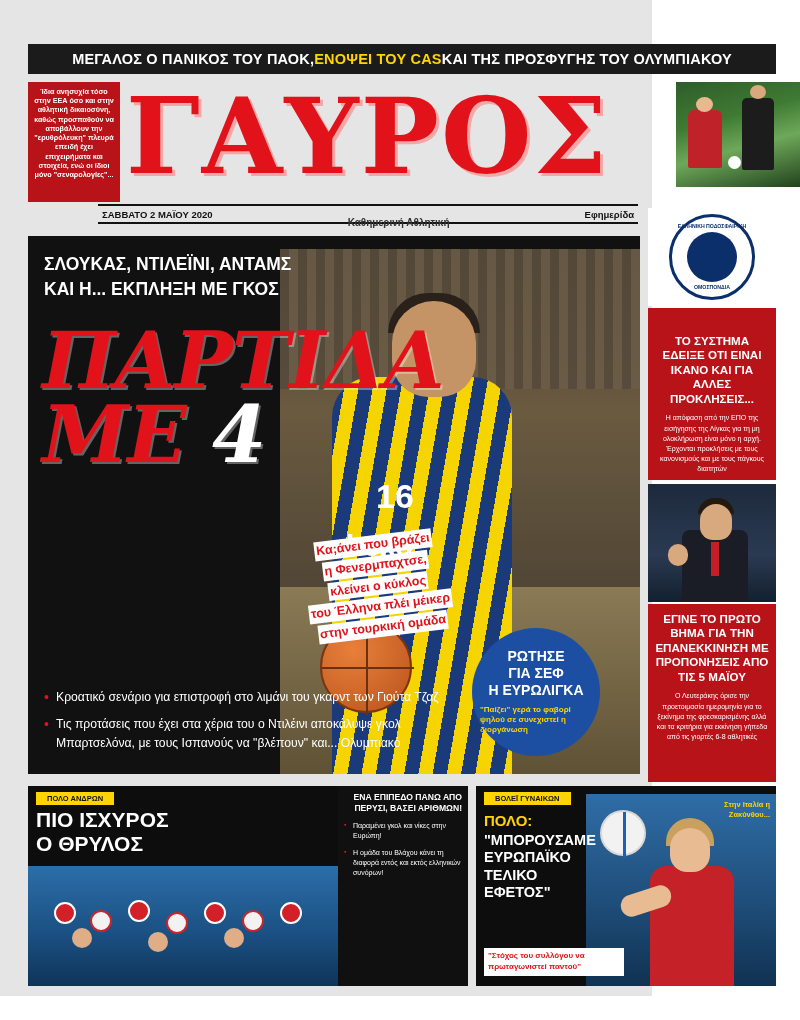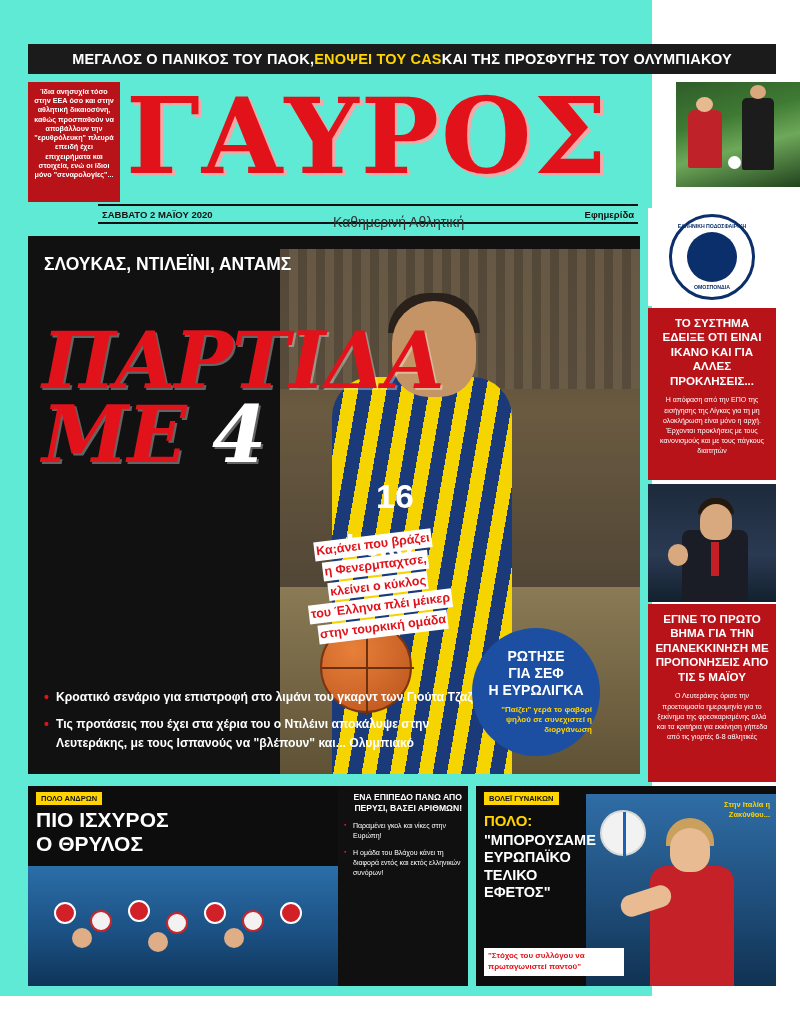--- a/index.html
+++ b/index.html
@@ -3,21 +3,21 @@
 <meta charset="utf-8">
 <style>
   * { box-sizing: border-box; margin: 0; padding: 0; }
   body {
     width: 800px; height: 1020px;
     background: #ffffff;
     font-family: "Liberation Sans", sans-serif;
     overflow: hidden;
     position: relative;
   }
-  .page { width: 652px; height: 1020px; position: relative; background:#5eead4; }
+  .page { width: 652px; height: 1020px; position: relative; background:#e5e5e5; }
 
   
   .top-banner {
     position: absolute; left: 28px; top: 44px; width: 748px; height: 30px;
     background: #1b1b1b; color: #fff;
     display: flex; align-items: center; justify-content: center;
     font-weight: bold; font-size: 14.5px; letter-spacing: .2px;
     white-space: nowrap; overflow: hidden;
   }
   .top-banner .hl { color: #ffd400; }
@@ -50,21 +50,21 @@
   .mp-player-b:after{ content:""; position:absolute; left:8px; top:-13px; width:16px; height:14px; background:#d9a87c; border-radius:50%; }
   .mp-ball { position:absolute; left:52px; top:74px; width:13px; height:13px; background:#fff; border-radius:50%; }
 
   
   .subline {
     position: absolute; left: 98px; top: 204px; width: 540px; height: 20px;
     border-top: 2px solid #111; border-bottom: 2px solid #111;
     display: flex; align-items: center; justify-content: space-between;
     padding: 0 4px; font-size: 9.5px; font-weight: bold; color: #111;
   }
-  .subline .center { font-size: 14px; font-weight: normal; color:#333;margin-top:16px; }
+  .subline .center { font-size: 10px; font-weight: bold; color:#333;margin-top:16px; }
 
   
   .main-left {
     position: absolute; left: 28px; top: 236px; width: 612px; height: 538px;
     background: #111; overflow: hidden;
   }
   .main-photo {
     position: absolute; right: 0; top: 13px; width: 360px; height: 538px;
     background: linear-gradient(180deg,#4a3f2e 0%, #6a5a40 30%, #35302a 100%);
     overflow: hidden;
@@ -118,29 +118,29 @@
 
   .rot-note {
     position:absolute; left:264px; top:298px; width:172px;
     transform: rotate(-7deg);
     color:#e2121a; font-weight:bold; font-size:12.5px; line-height:1.5; text-align:center;
   }
   .rot-note span { background:#fff; padding:0 2px; display:inline-block; margin:1px 0; }
 
   .bullets {
     position:absolute; left:16px; top:452px; width:430px; color:#fff;
-    font-size:12.2px; line-height:1.55; font-weight:bold;
+    font-size:12.2px; line-height:1.55; font-weight:normal;
   }
   .bullets li { list-style:none; margin-bottom:8px; padding-left:12px; position:relative; }
   .bullets li:before { content:"•"; position:absolute; left:0; top:-1px; color:#e2121a; font-size:14px; }
 
   .circle-badge {
     position:absolute; left:444px; top:392px; width:128px; height:128px; border-radius:50%;
     background:#1c4fa1; color:#fff; display:flex; flex-direction:column;
-    align-items:center; justify-content:center; text-align:right; padding:8px;
+    align-items:center; justify-content:center; text-align:left; padding:8px;
   }
   .circle-badge .cb-title { font-weight:bold; font-size:14px; line-height:1.2; color:#fff; }
   .circle-badge .cb-sub { font-size:8px; line-height:1.3; margin-top:6px; color:#ffd400; font-weight:bold;}
 
   
   .right-col { position:absolute; left:648px; top:208px; width:128px; height:566px; }
 
   .rc-logo-box {
     position:absolute; left:0; top:0; width:128px; height:98px; background:#fff;
     display:flex; align-items:center; justify-content:center;
@@ -156,21 +156,21 @@
   }
   .epo-circle .bot-t {
     position:absolute; bottom:7px; left:0; width:100%; text-align:center;
     font-size:5.2px; font-weight:bold; color:#0b2f6b;
   }
 
   .rc-block-a {
     position:absolute; left:0; top:100px; width:128px; height:172px; background:#b9131a; color:#fff;
     padding:8px 7px;
   }
-  .rc-block-a .t { font-weight:bold; font-size:11.6px; line-height:1.25; text-align:center; }
+  .rc-block-a .t { font-weight:bold; font-size:11.6px; line-height:1.25; text-align:center;margin-top:18px; }
   .rc-block-a .b { font-size:7px; line-height:1.45; margin-top:7px; text-align:center; }
 
   .rc-photo {
     position:absolute; left:0; top:276px; width:128px; height:118px;
     background: linear-gradient(180deg,#1d2a3c 0%, #2a3a52 60%, #12202e 100%);
     overflow:hidden;
   }
   .rc-photo .suit { position:absolute; left:34px; top:46px; width:66px; height:74px; background:#1a1d26; border-radius:8px 8px 0 0;}
   .rc-photo .face { position:absolute; left:52px; top:20px; width:32px; height:36px; background:#d8a87e; border-radius:16px 16px 13px 13px;}
   .rc-photo .hair { position:absolute; left:50px; top:14px; width:36px; height:16px; background:#24190f; border-radius:18px 18px 0 0;}
@@ -183,21 +183,21 @@
   }
   .rc-block-b .t { font-weight:bold; font-size:11.6px; line-height:1.25; text-align:center; }
   .rc-block-b .b { font-size:7px; line-height:1.45; margin-top:7px; text-align:center; }
 
   
   .bottom { position:absolute; left:28px; top:786px; width:748px; height:200px; }
 
   .bl-left { position:absolute; left:0; top:0; width:440px; height:200px; background:#0d0d0d; overflow:hidden; }
   .tag {
     position:absolute; background:#ffd400; color:#111; font-weight:bold;
-    font-size:7.5px; padding:2px 5px;
+    font-size:7.5px; padding:2px 11px;
   }
   .bl-left .tag { left:8px; top:6px; }
   .bl-left h3 {
     position:absolute; left:8px; top:22px; width:180px; color:#fff;
     font-size:21px; font-weight:bold; line-height:1.12;
   }
   .waterpolo {
     position:absolute; left:0; bottom:0; width:310px; height:120px;
     background:linear-gradient(180deg,#2b6ea8 0%, #1a4e80 60%, #0f3458 100%);
   }
@@ -291,38 +291,39 @@
       <div class="player-body"></div>
       <div class="player-hair"></div>
       <div class="player-head"></div>
       <div class="jersey-num">16</div>
       <div class="jersey-brand">beko</div>
       <div class="ball"></div>
     </div>
 
     <div class="kicker">
       <div>ΣΛΟΥΚΑΣ, ΝΤΙΛΕΪΝΙ, ΑΝΤΑΜΣ</div>
+      <div>ΚΑΙ Η... ΕΚΠΛΗΞΗ ΜΕ ΓΚΟΣ</div>
     </div>
 
     <div class="headline">
       <span>ΠΑΡΤΙΔΑ</span>
       <span class="l2"><span>ΜΕ </span><span class="num">4</span></span>
     </div>
 
     <div class="rot-note">
       <span>Κα;άνει που βράζει</span><br>
       <span>η Φενερμπαχτσε,</span><br>
       <span>κλείνει ο κύκλος</span><br>
       <span>του Έλληνα πλέι μέικερ</span><br>
       <span>στην τουρκική ομάδα</span>
     </div>
 
     <ul class="bullets">
       <li>Κροατικό σενάριο για επιστροφή στο λιμάνι του γκαρντ των Γιούτα Τζαζ</li>
-      <li>Τις προτάσεις που έχει στα χέρια του ο Ντιλέινι αποκάλυψε στην Λευτεράκης, με τους Ισπανούς να "βλέπουν" και... Ολυμπιακό</li>
+      <li>Τις προτάσεις που έχει στα χέρια του ο Ντιλέινι αποκάλυψε γκολ Μπαρτσελόνα, με τους Ισπανούς να "βλέπουν" και... Ολυμπιακό</li>
     </ul>
 
     <div class="circle-badge">
       <div class="cb-title">ΡΩΤΗΣΕ</div>
       <div class="cb-title">ΓΙΑ ΣΕΦ</div>
       <div class="cb-title">Η ΕΥΡΩΛΙΓΚΑ</div>
       <div class="cb-sub">"Παίζει" γερά το φαβορί ψηλού σε συνεχιστεί η διοργάνωση</div>
     </div>
   </div>
 

